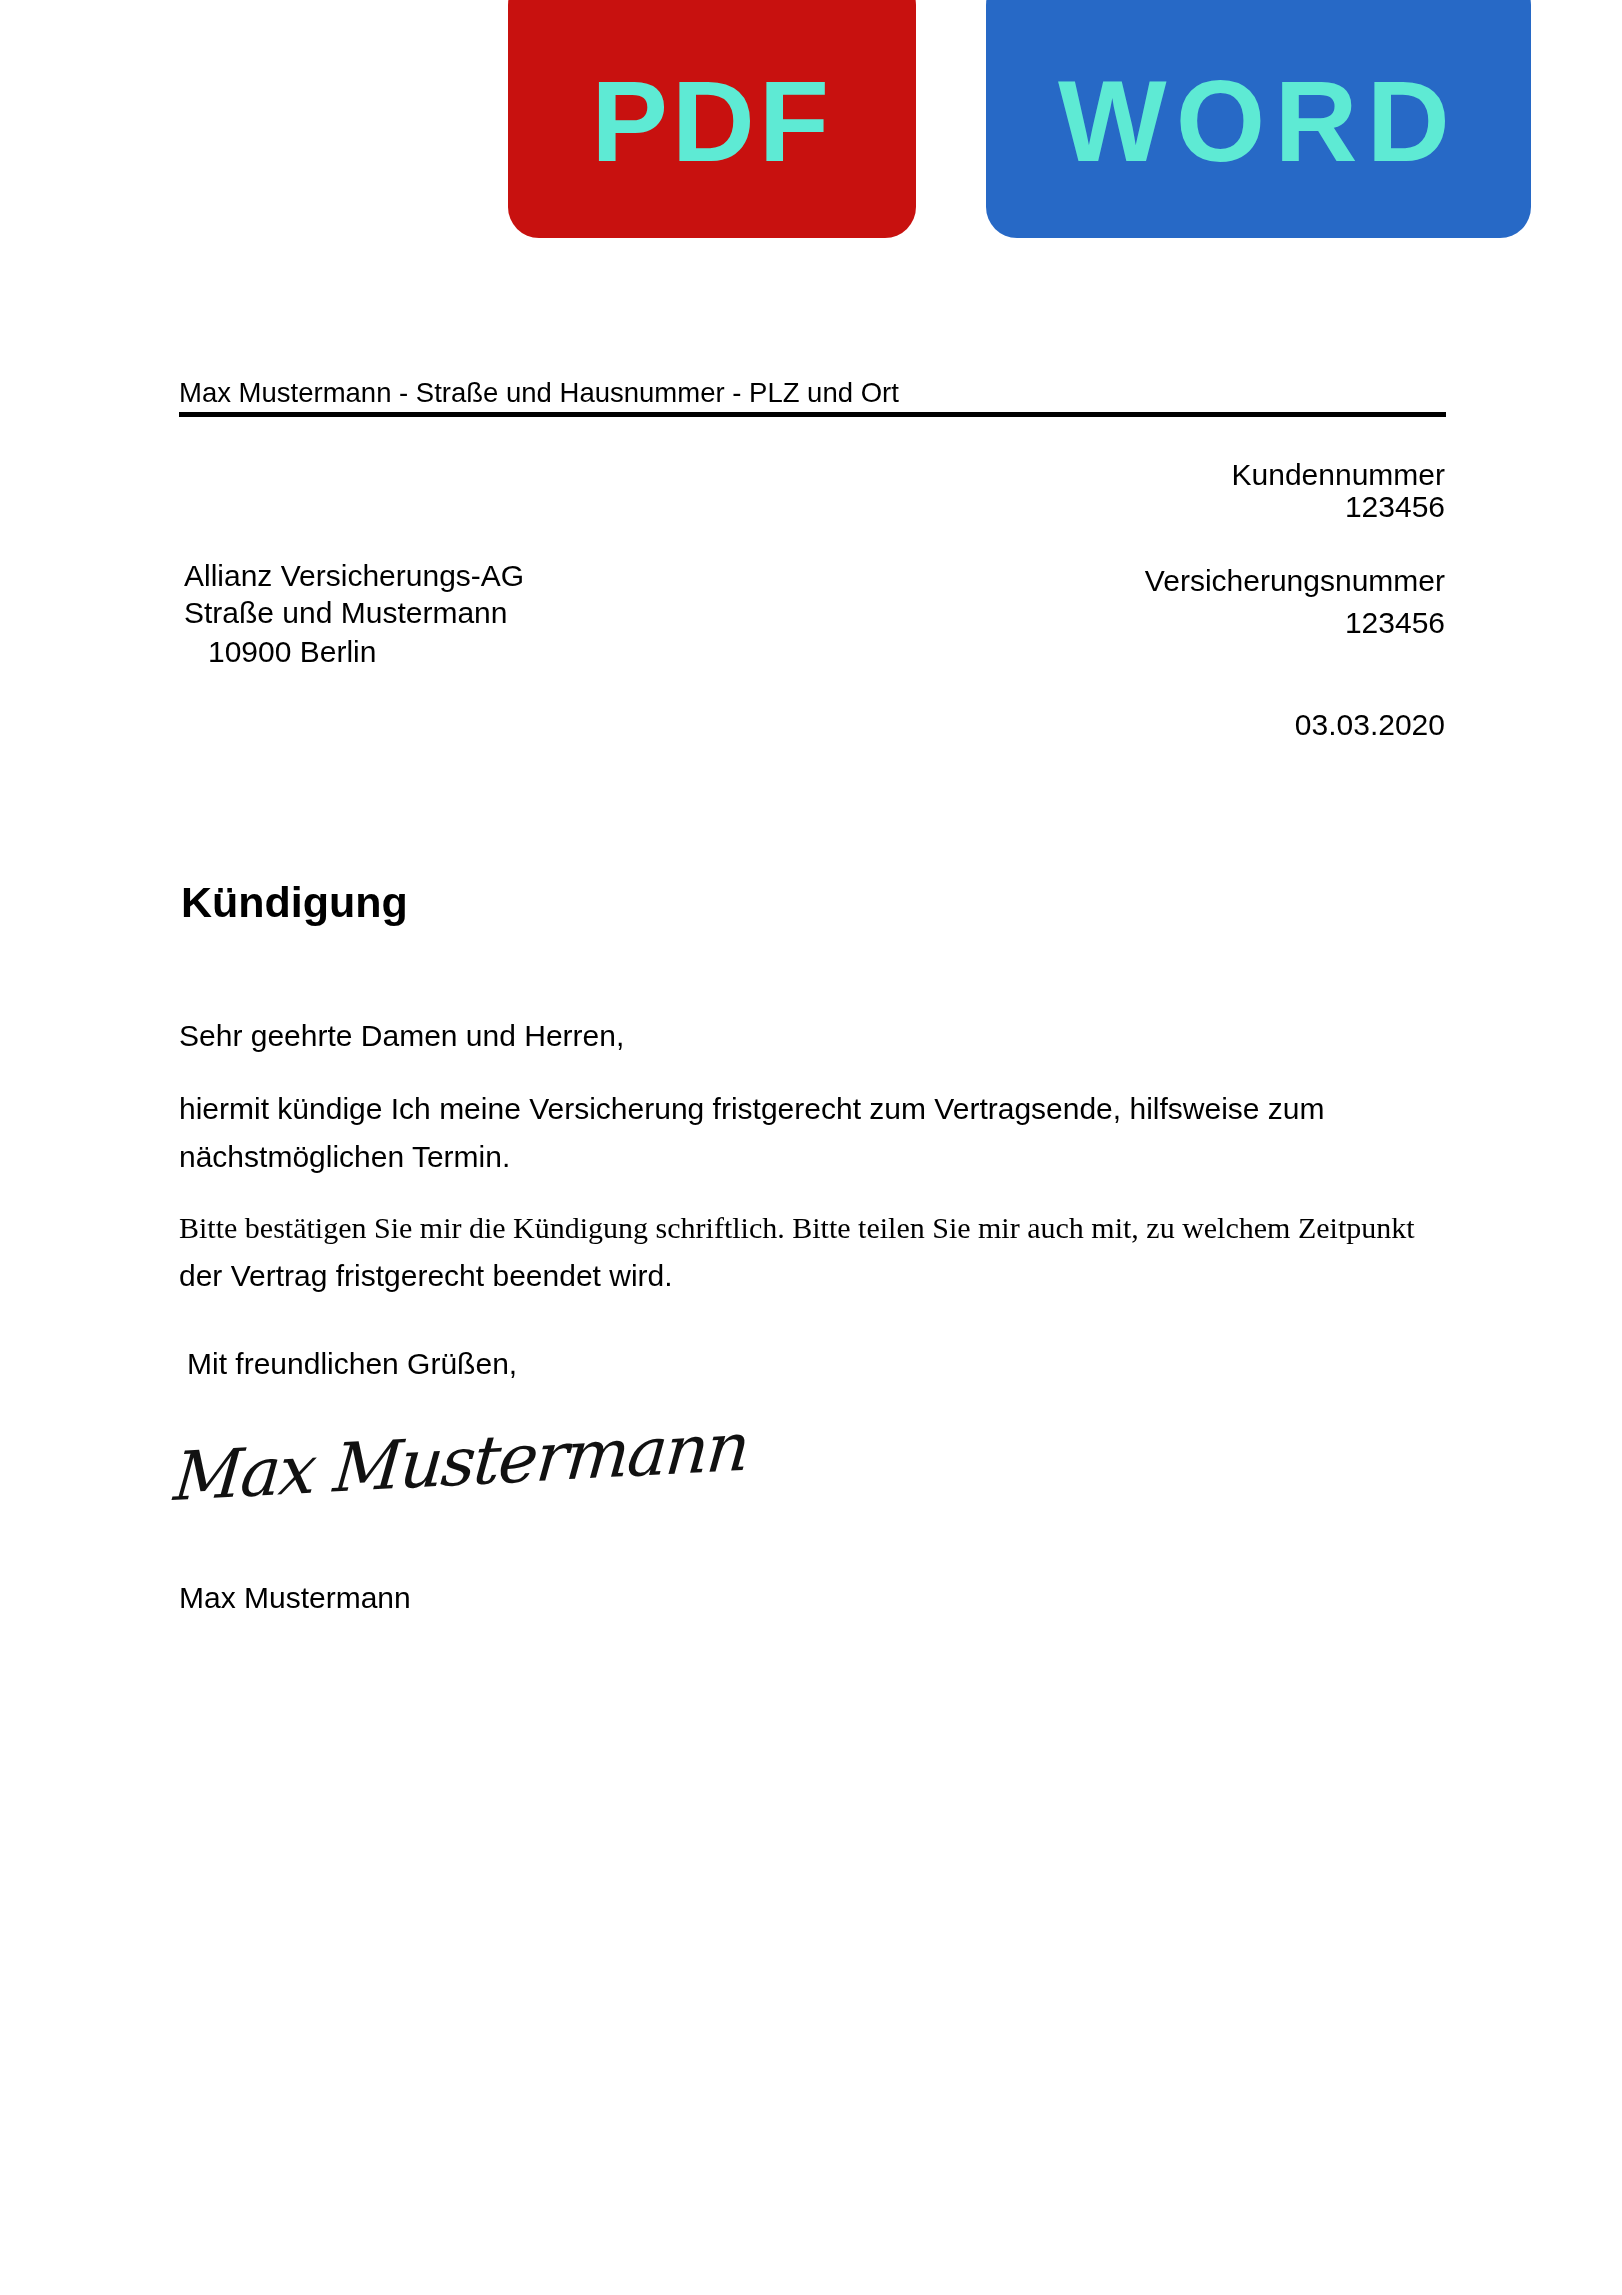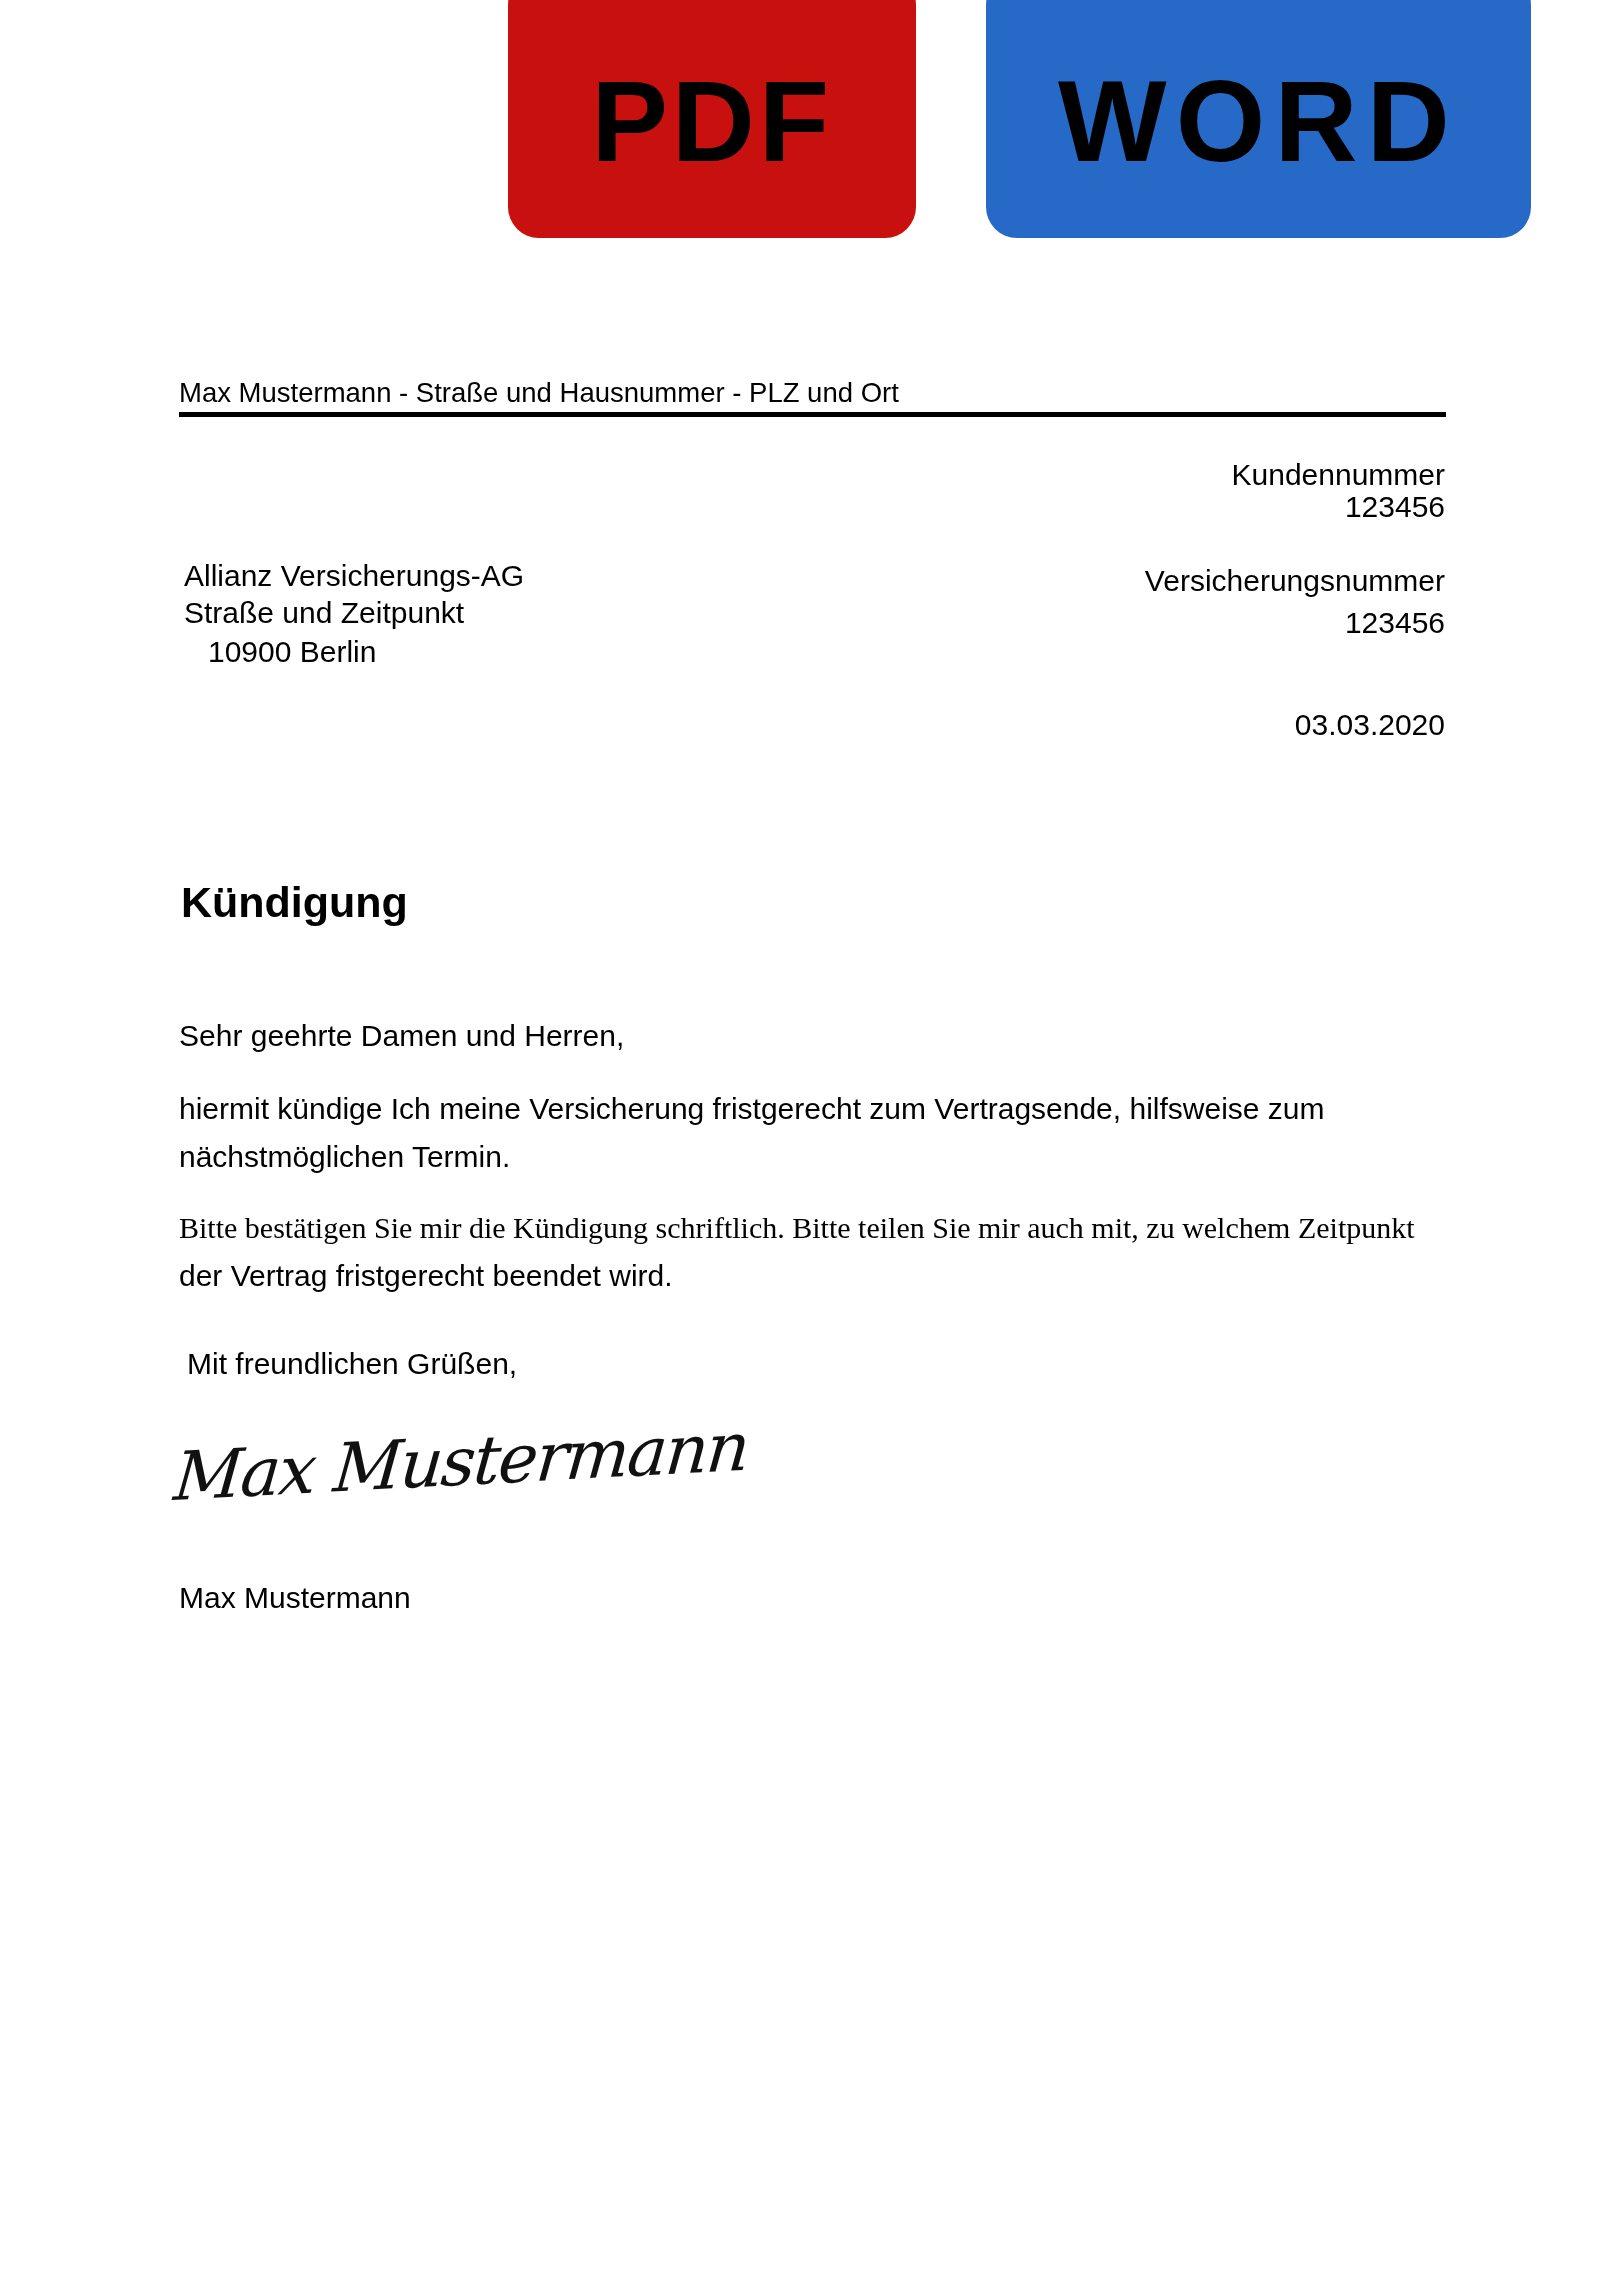--- a/index.html
+++ b/index.html
@@ -25,21 +25,21 @@
     border-radius: 31px;
     display: flex;
     align-items: center;
     justify-content: center;
     box-sizing: border-box;
     padding-top: 30px;
     text-decoration: none;
     cursor: pointer;
   }
   .btn span {
-    color: #000000;
+    color: #5eead4;
     font-weight: bold;
     font-size: 115px;
     line-height: 1;
     font-family: "Liberation Sans", sans-serif;
   }
   .btn.pdf  { left: 508px;  width: 408px; }
   .btn.pdf span  { letter-spacing: 3.9px; }
   .btn.word { left: 986px; width: 545px; }
   .btn.word span { letter-spacing: 9.2px; }
 
@@ -113,21 +113,21 @@
   <div class="sender-line">Max Mustermann - Straße und Hausnummer - PLZ und Ort</div>
   <div class="sender-rule"></div>
 
   <div class="line right" style="top: 446px; margin-top: 11px;">Kundennummer</div>
   <div class="line right" style="top: 489px;">123456</div>
   <div class="line right" style="top: 563px;">Versicherungsnummer</div>
   <div class="line right" style="top: 605px;">123456</div>
   <div class="line right" style="top: 707px;">03.03.2020</div>
 
   <div class="line" style="left: 184px; top: 558px;">Allianz Versicherungs-AG</div>
-  <div class="line" style="left: 184px; top: 595px;">Straße und Zeitpunkt</div>
+  <div class="line" style="left: 184px; top: 595px;">Straße und Mustermann</div>
   <div class="line" style="left: 184px; top: 634px; margin-left: 24px;">10900 Berlin</div>
 
   <h1 class="subject">Kündigung</h1>
 
   <div class="line left" style="top: 1091px;">hiermit kündige Ich meine Versicherung fristgerecht zum Vertragsende, hilfsweise zum</div>
   <div class="line left" style="top: 1018px;">Sehr geehrte Damen und Herren,</div>
   <div class="line left" style="top: 1139px;">nächstmöglichen Termin.</div>
   <div class="line left" style="top: 1210px; font-family: Liberation Serif, serif;">Bitte bestätigen Sie mir die Kündigung schriftlich. Bitte teilen Sie mir auch mit, zu welchem Zeitpunkt</div>
   <div class="line left" style="top: 1258px;">der Vertrag fristgerecht beendet wird.</div>
   <div class="line left" style="top: 1346px; margin-left: 8px;">Mit freundlichen Grüßen,</div>

